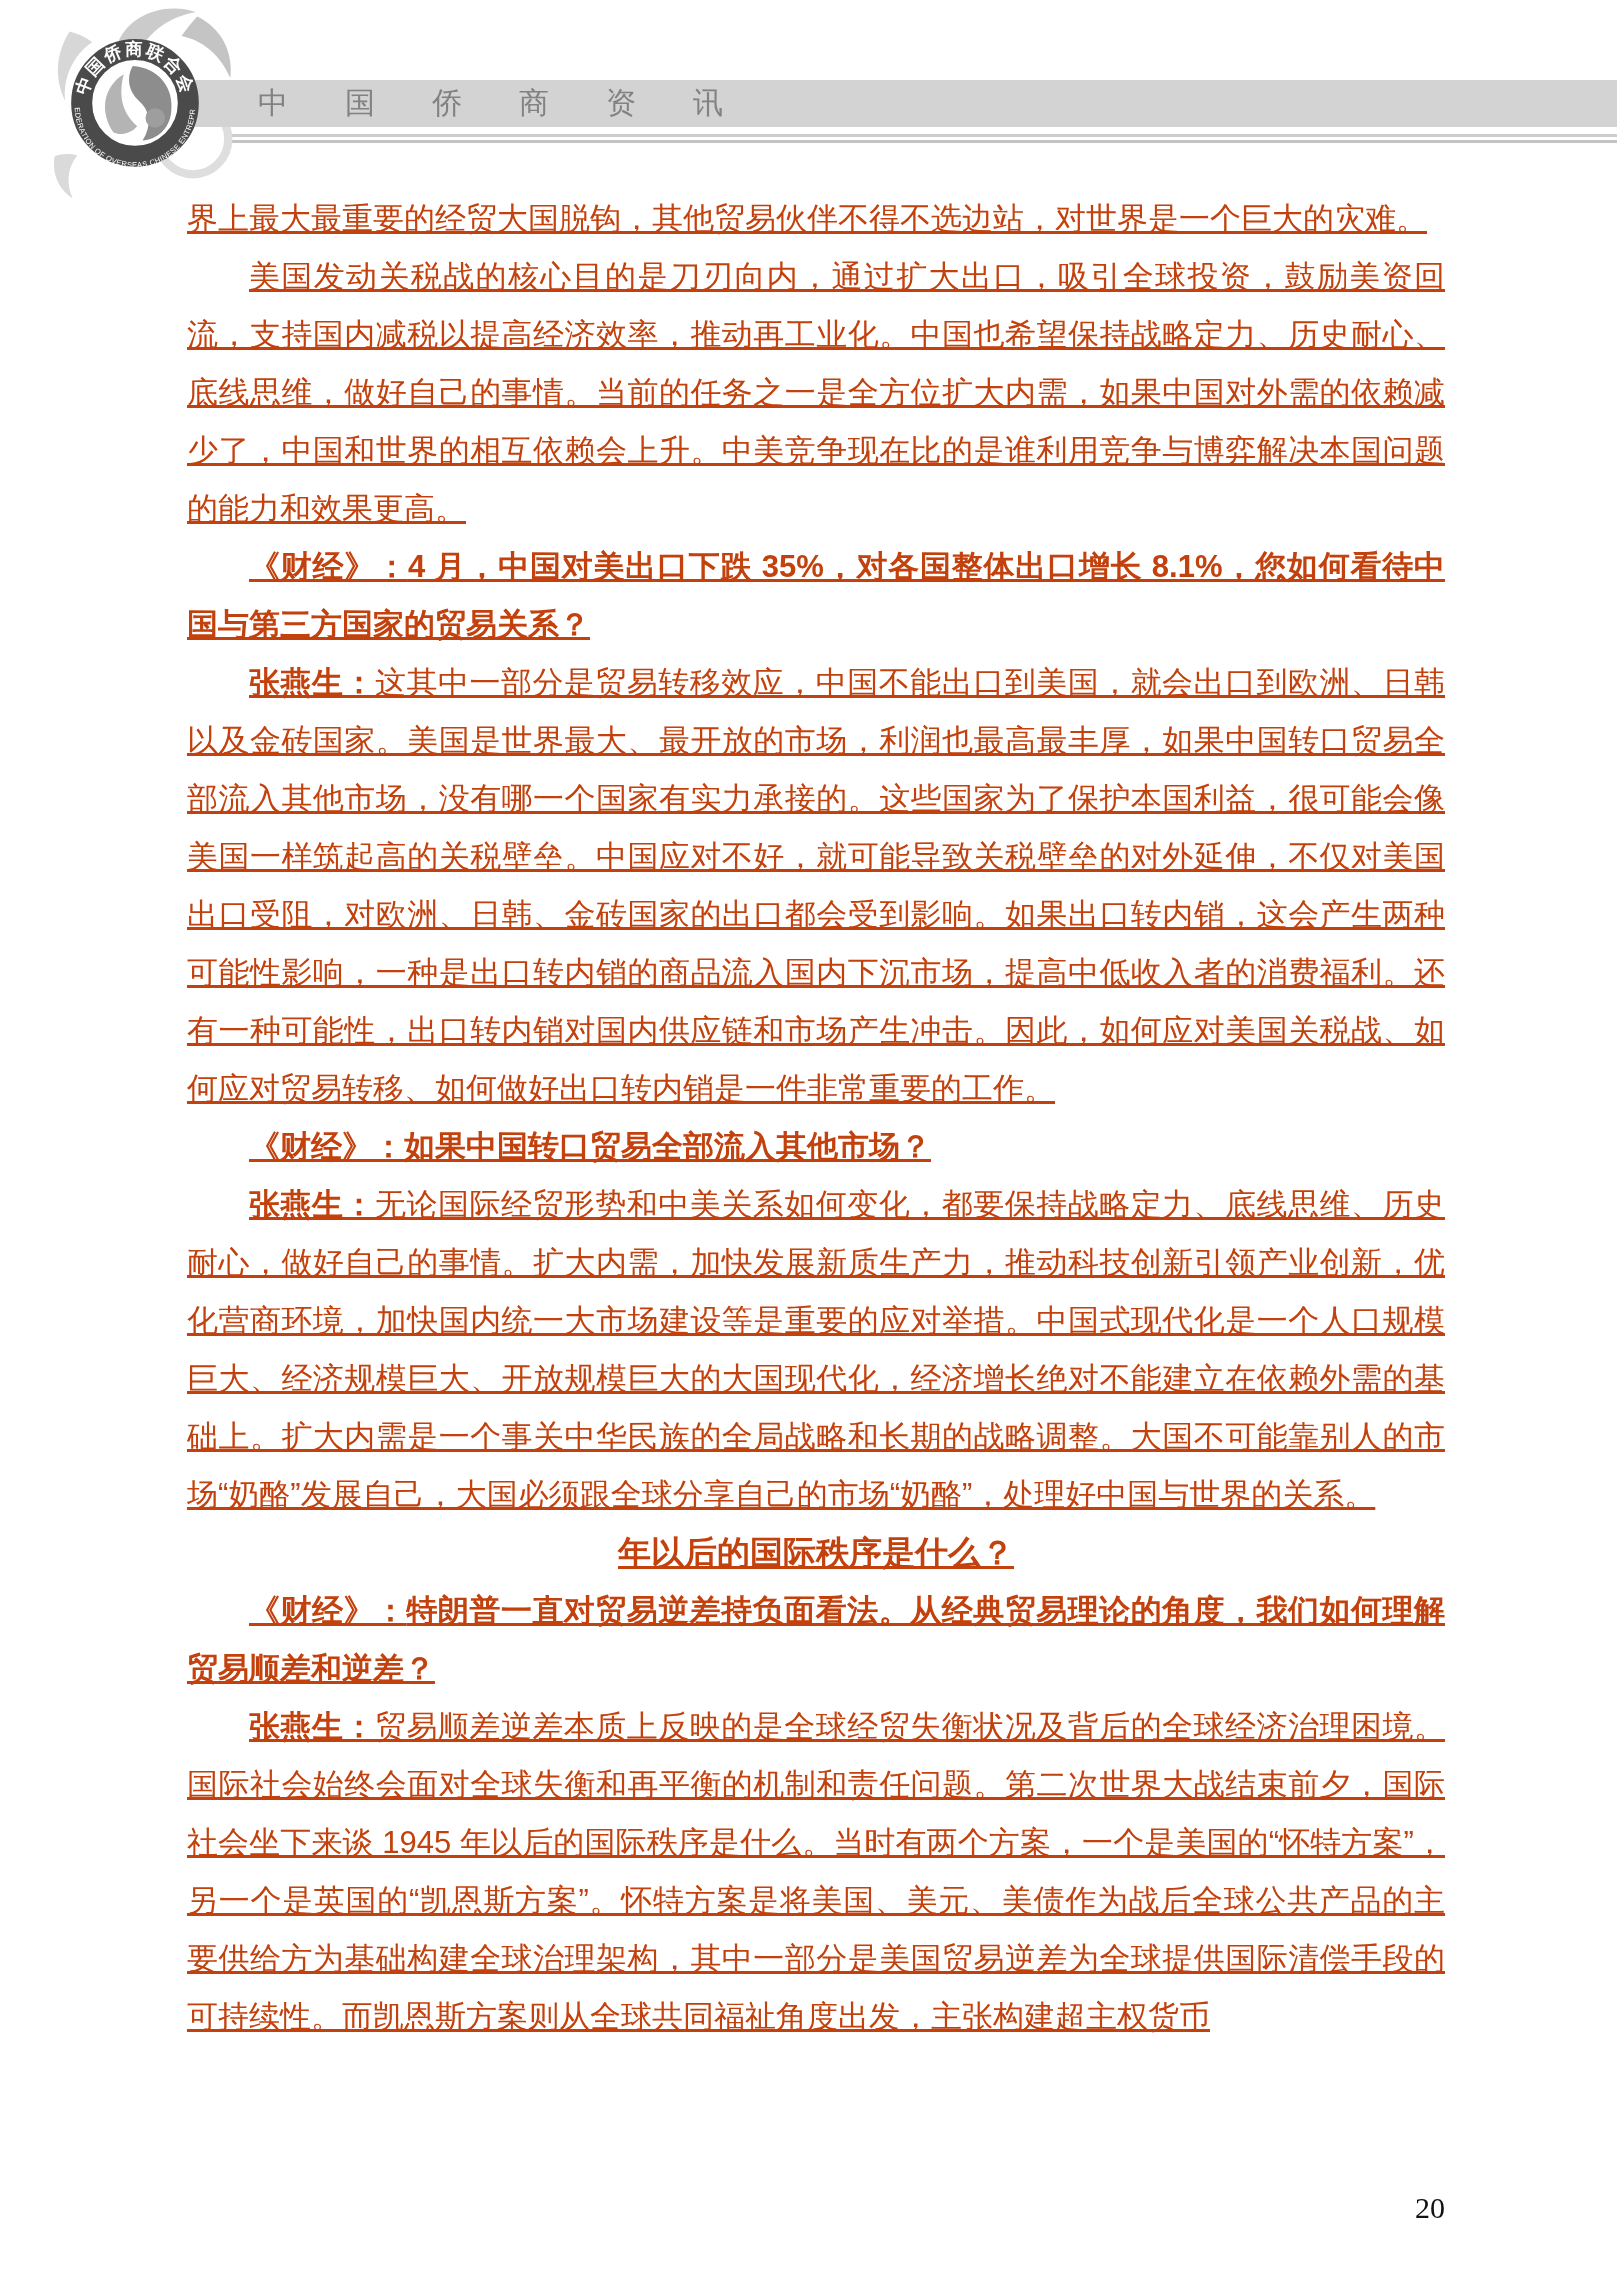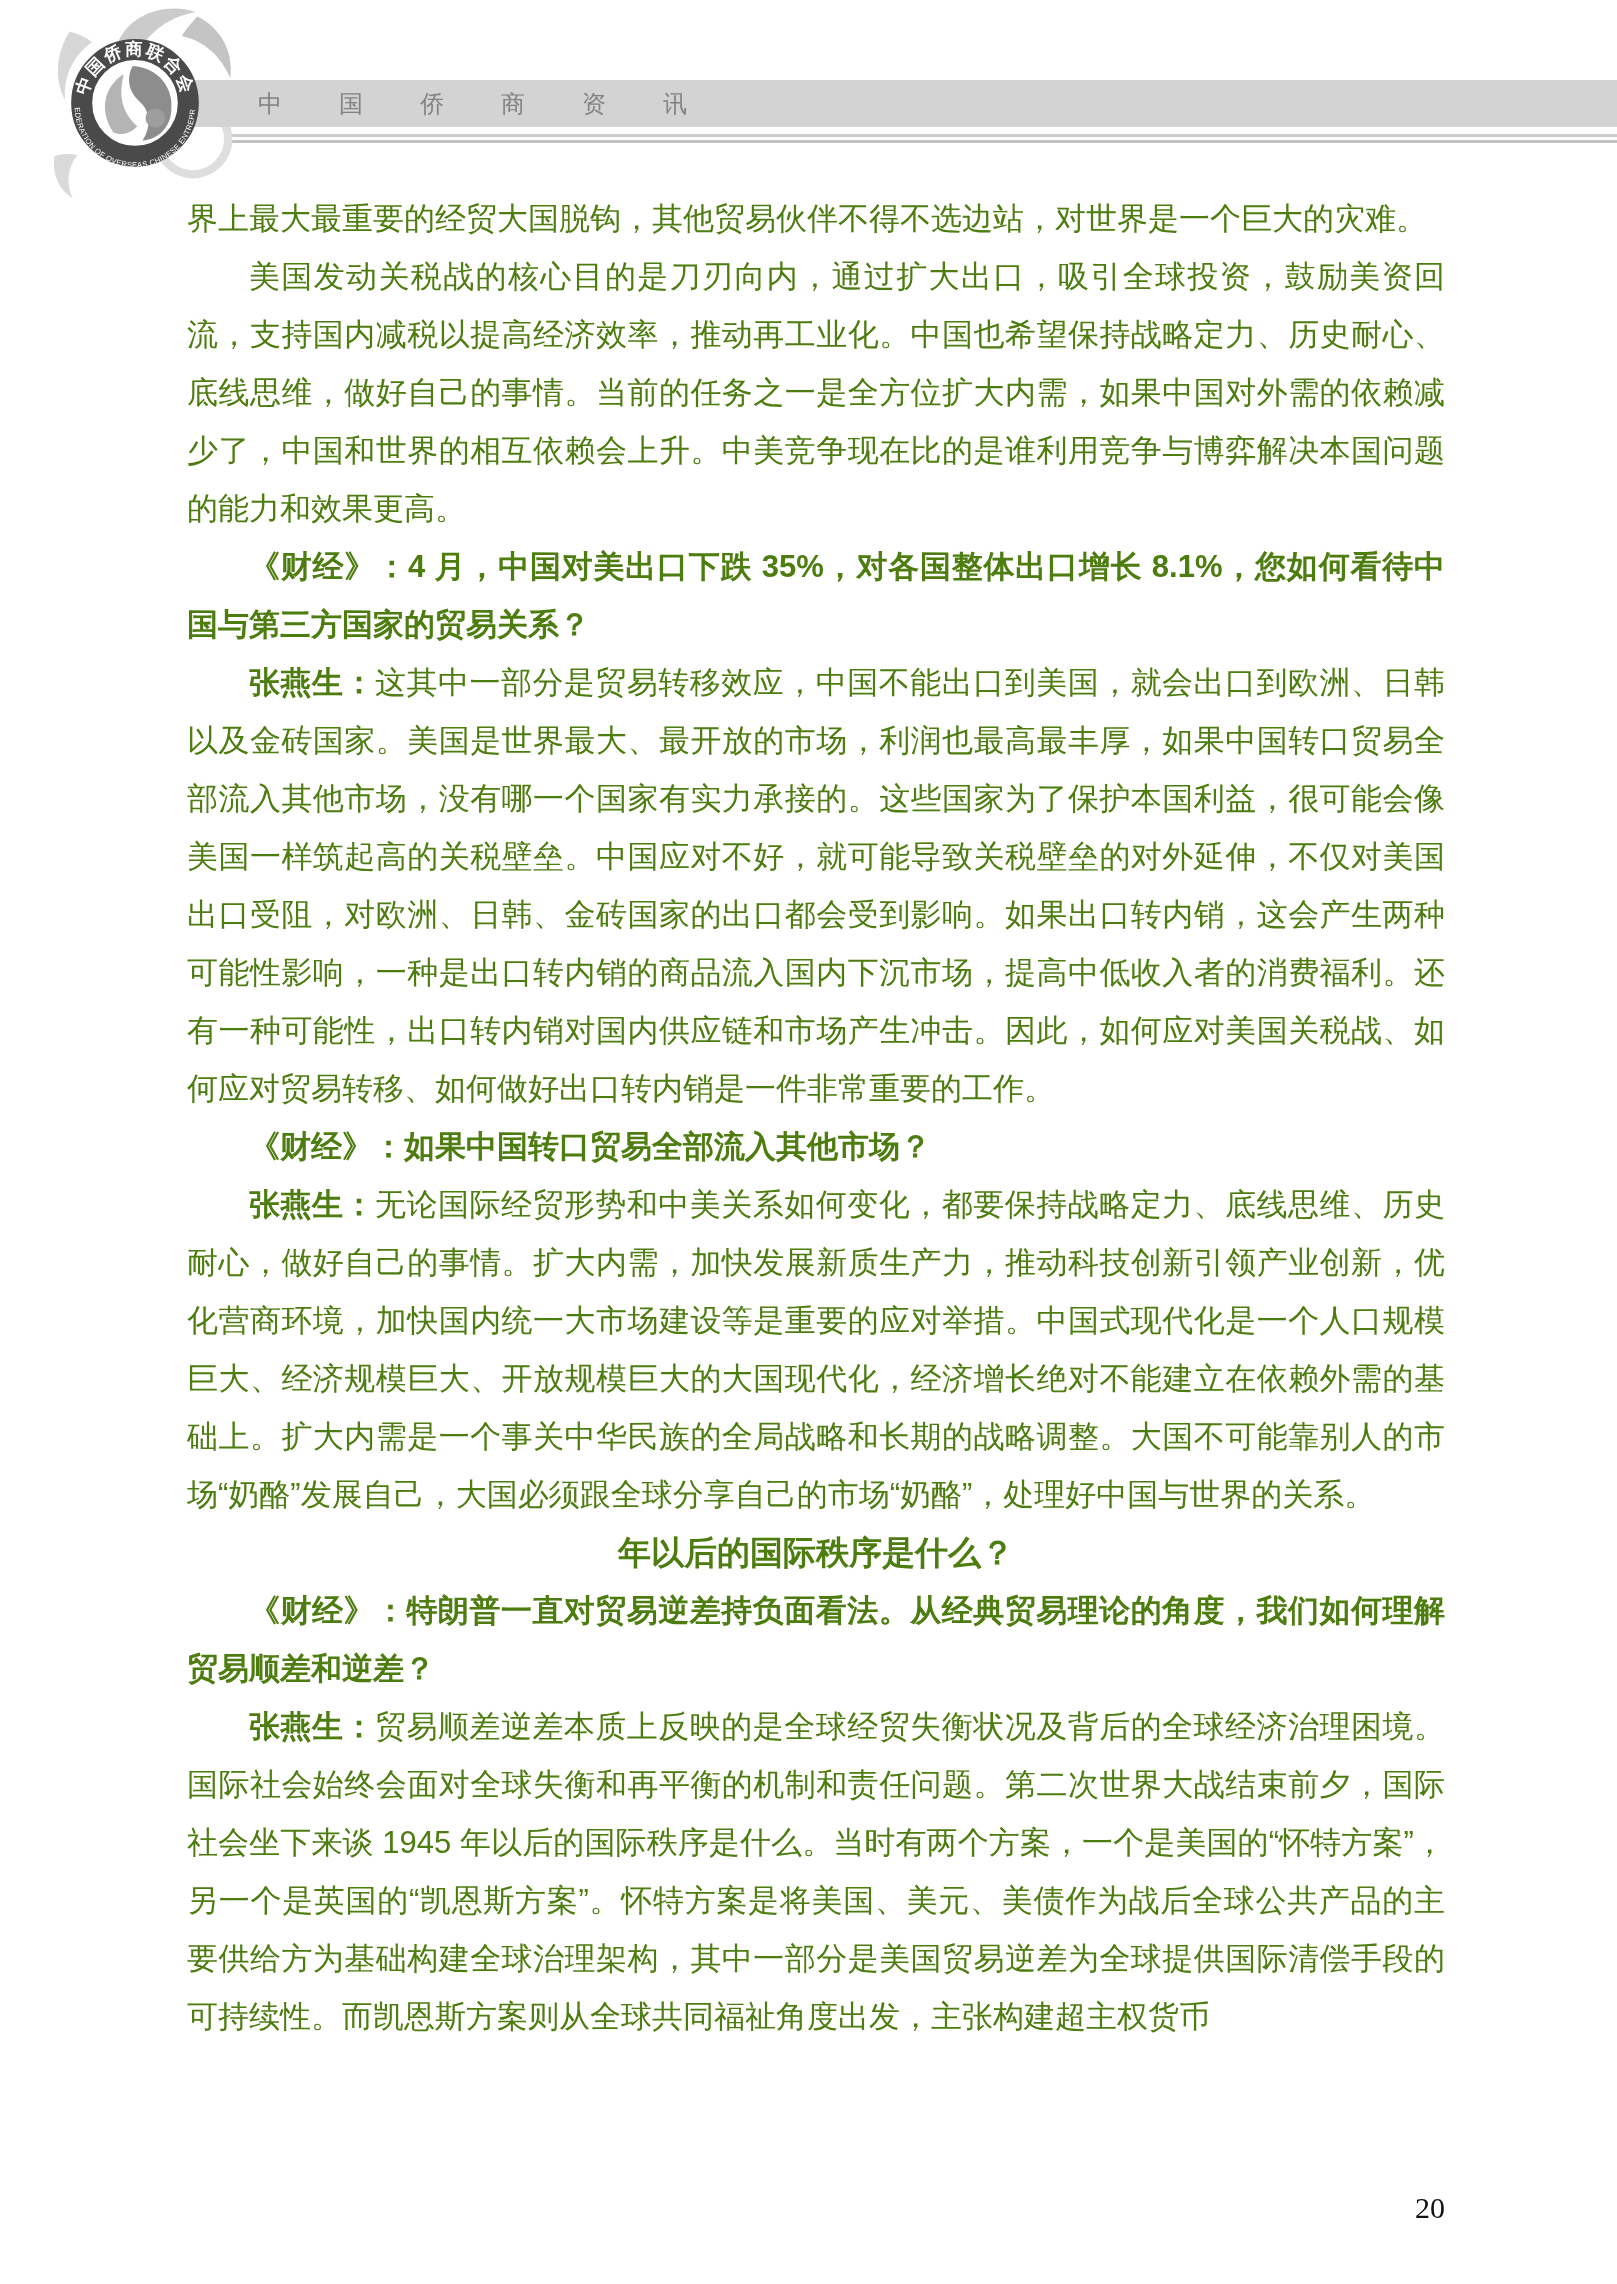--- a/index.html
+++ b/index.html
@@ -27,38 +27,39 @@
 
   .banner {
     position: absolute;
     left: 187px; top: 80px; right: 0; height: 47px;
     background: #d3d3d3;
     display: flex; align-items: center;
     z-index: 3;
   }
   .banner-title {
     margin-left: 71px;
-    font-size: 24px;
+    font-size: 30px;
     letter-spacing: 57px;
     color: #828282;
     white-space: nowrap;
   }
 
   .logo-svg { position: absolute; left: 22.6px; top: 0; z-index: 4; }
 
   
   .content {
     position: absolute;
     left: 187px; top: 190px;
     width: 1258px;
     font-size: 31px;
     line-height: 58px;
-    color: #4d7c0f;
+    color: #c2410c;
     text-align: justify;
     text-justify: inter-ideograph;
+    text-decoration: underline;
   }
   .content p { margin: 0; }
   .para-cont { text-indent: 0; }
   .para-body, .para-q, .para-a { text-indent: 2em; }
   .para-q { font-weight: bold; }
   .speaker { font-weight: bold; margin-top: 40px; }
   .section-heading {
     margin: 0;
     font-size: 33px;
     font-weight: bold;

